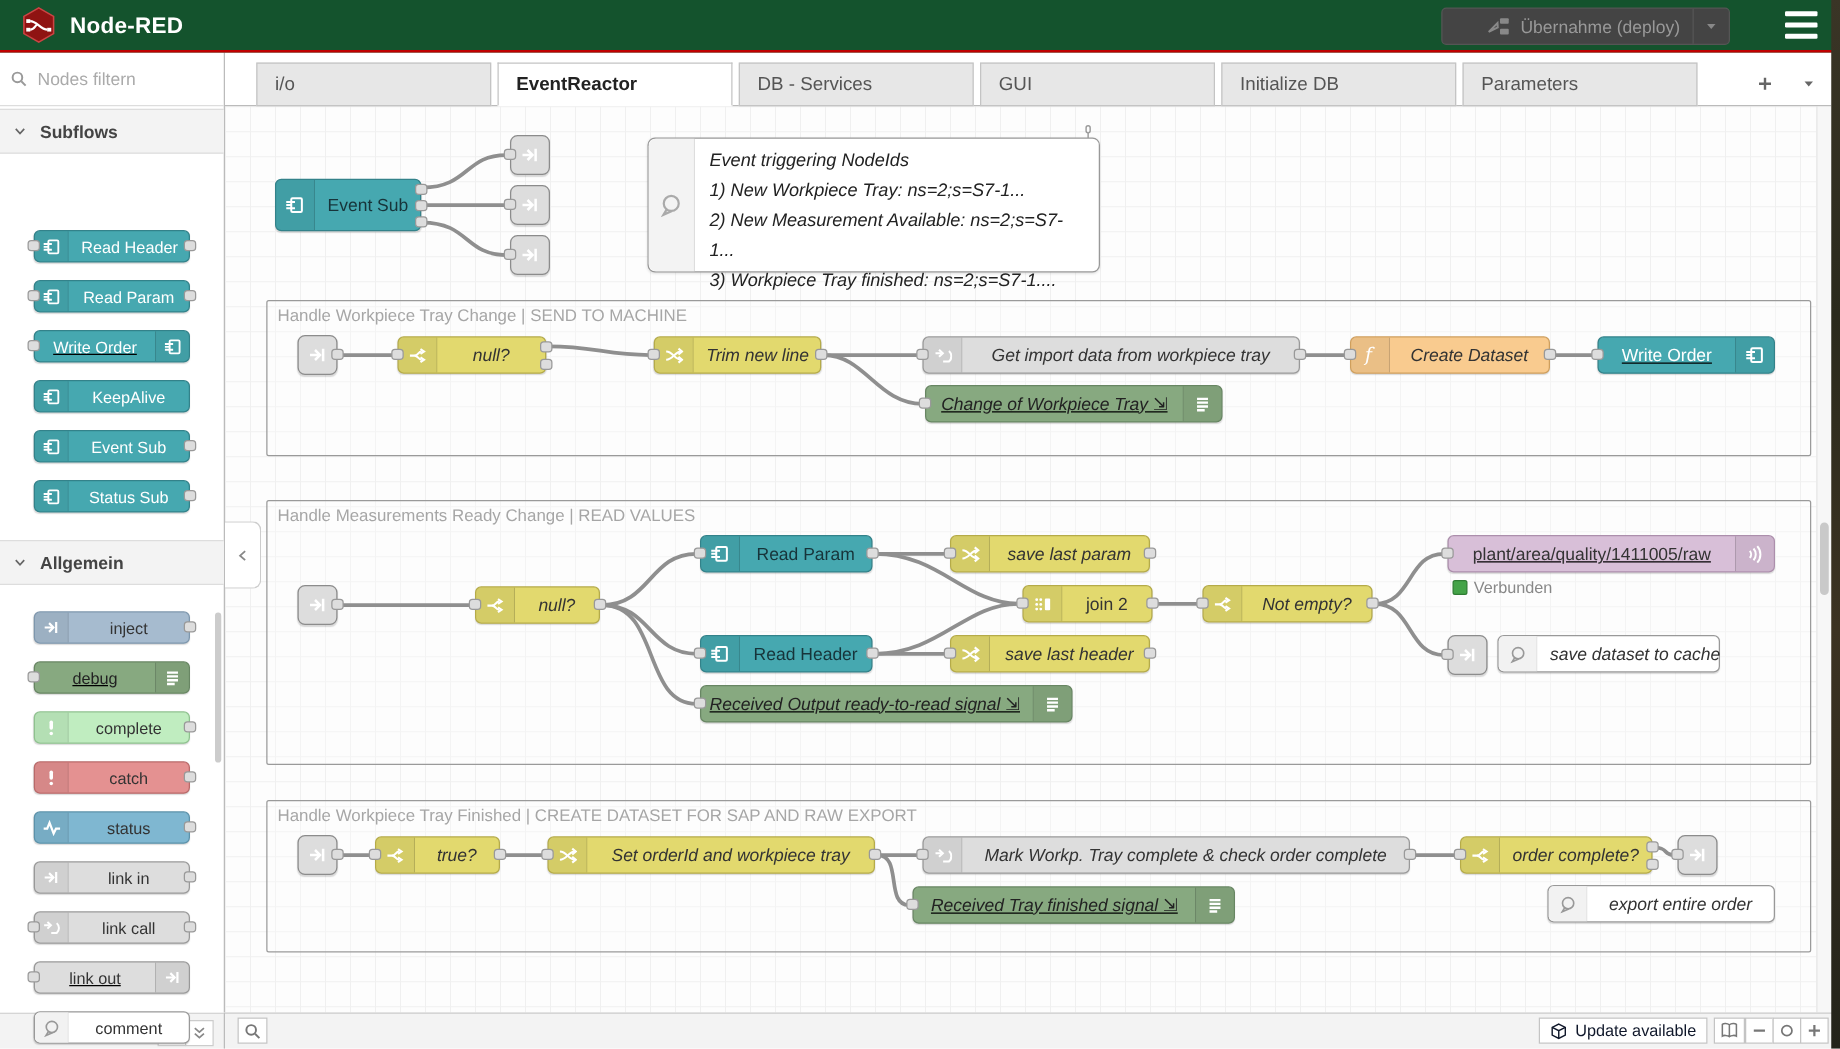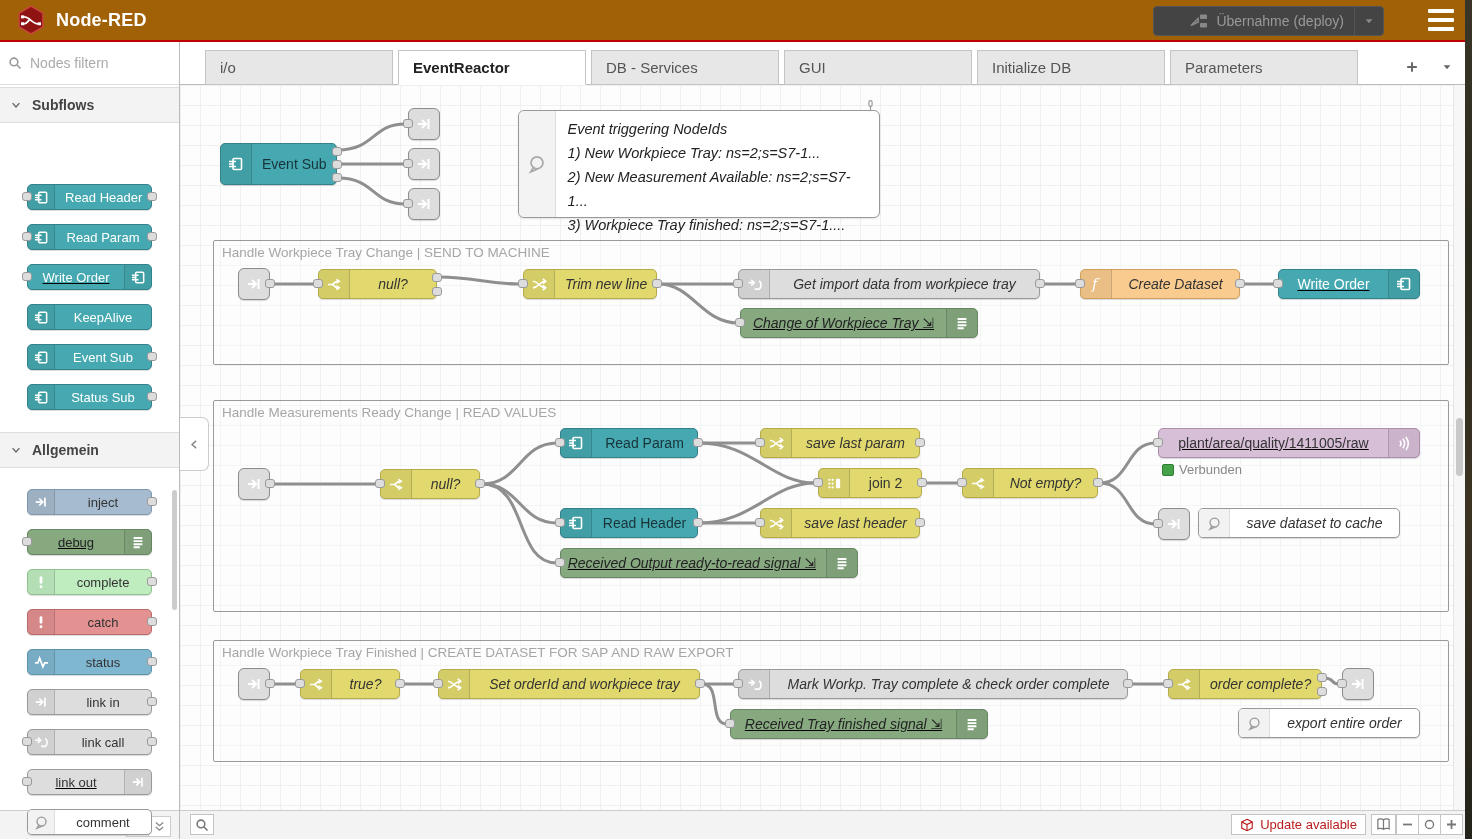--- a/index.html
+++ b/index.html
@@ -1,21 +1,21 @@
 <!DOCTYPE html>
 <html><head>
 <meta charset="utf-8">
 <style>
   html,body{margin:0;padding:0;}
   body{width:1472px;height:839px;position:relative;overflow:hidden;
        font-family:"Liberation Sans","DejaVu Sans",sans-serif;background:#fff;
        -webkit-font-smoothing:antialiased;}
   svg.icon{display:block;}
   
-  #header{position:absolute;left:0;top:0;width:100%;height:40px;background:#a16207;
+  #header{position:absolute;left:0;top:0;width:100%;height:40px;background:#14532d;
           border-bottom:2px solid #c00000;display:flex;align-items:center;z-index:30;}
   #logo{width:30px;height:30px;margin:0 10px 0 16px;}
   #app-title{color:#fff;font-size:18px;font-weight:bold;letter-spacing:.2px;}
   #deploy-btn{position:absolute;right:88px;top:6px;height:28px;background:#444;border:1px solid #555;
           border-radius:4px;display:flex;align-items:center;color:#999;font-size:14px;cursor:default;padding-left:28px;}
   #deploy-btn .dicon{padding:0 8px;}
   #deploy-btn .dlabel{padding-right:10px;}
   #deploy-btn .dcaret{border-left:1px solid #555;padding:0 8px;display:flex;align-items:center;height:100%;}
   #hamburger{position:absolute;right:18px;top:9px;width:26px;height:22px;display:flex;flex-direction:column;justify-content:space-between;cursor:pointer;}
   #hamburger span{display:block;height:4px;background:#fff;border-radius:1px;}
@@ -87,21 +87,21 @@
   
   #collapse-handle{position:absolute;left:180px;top:417px;width:28px;height:52px;background:#fff;border:1px solid #ccc;
       border-left:none;border-radius:0 7px 7px 0;display:flex;align-items:center;justify-content:center;color:#888;z-index:15;cursor:pointer;}
   
   #canvas-vscroll{position:absolute;left:1453px;top:85px;width:12px;height:725px;background:#f7f7f7;border-left:1px solid #e6e6e6;box-sizing:border-box;z-index:12;}
   #canvas-vscroll .thumb{position:absolute;left:2px;top:333px;width:7px;height:58px;background:#c9c9c9;border-radius:4px;}
   
   #footer{position:absolute;left:180px;top:810px;width:1292px;height:29px;background:#f3f3f3;border-top:1px solid #ccc;box-sizing:border-box;z-index:14;}
   .ft-btn{position:absolute;top:3px;height:21px;background:#fff;border:1px solid #c4c4c4;box-sizing:border-box;
       display:flex;align-items:center;justify-content:center;color:#777;font-size:13px;cursor:pointer;}
-  #update-btn{right:106px;padding:4px 8px;color:#b91c1c;}
+  #update-btn{right:106px;padding:4px 8px;color:#0f172a;}
   #update-btn svg{margin-right:6px;}
   
   #right-strip{position:absolute;right:0;top:0;width:7px;height:839px;z-index:40;
       background:linear-gradient(180deg,#3a3526 0%,#2a2a1c 30%,#3c3322 60%,#23231a 100%);}
 </style>
 </head>
 <body>
 
 <svg width="0" height="0" style="position:absolute">
   <defs>
@@ -744,21 +744,21 @@
   <div id="mqtt-status">
     <span class="dot"></span>
     <span>Verbunden</span>
   </div>
   <div class="sq" style="left:978px;top:423px">
     <svg class="icon" width="16" height="16">
         <use href="#i-arrow"></use>
       </svg>
     <span class="port in"></span>
   </div>
-  <div class="node whitenode icon-l italic" style="left:1018px;top:423px;width:202px">
+  <div class="node whitenode icon-l italic" style="left:1018px;top:423px;width:178px">
     <span class="nicon">
         <svg class="icon" width="15" height="15">
           <use href="#i-bubble"></use>
         </svg>
       </span>
     <span class="nlabel">save dataset to cache</span>
   </div>
 
   <div class="sq" style="left:58px;top:583px">
     <svg class="icon" width="16" height="16">

